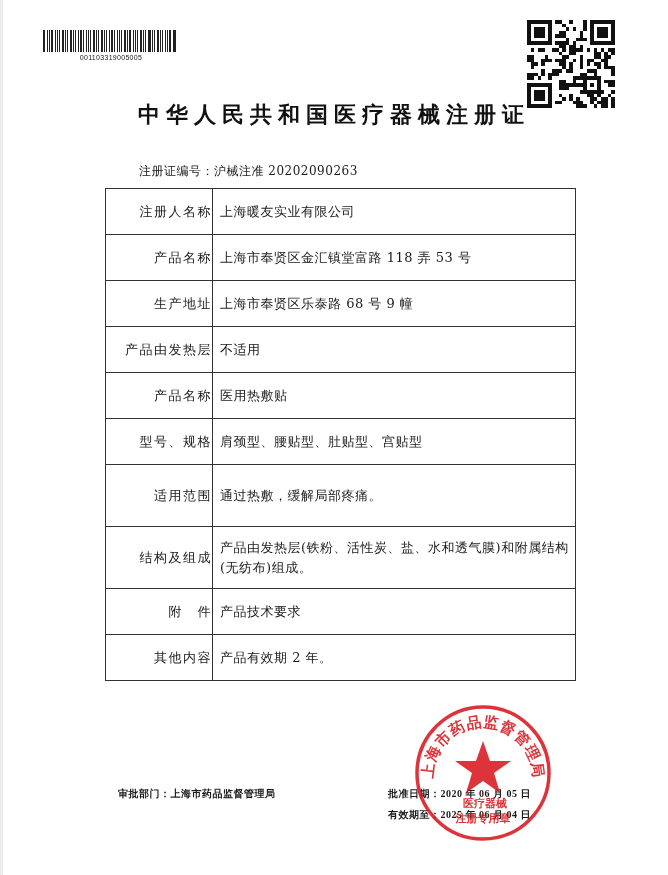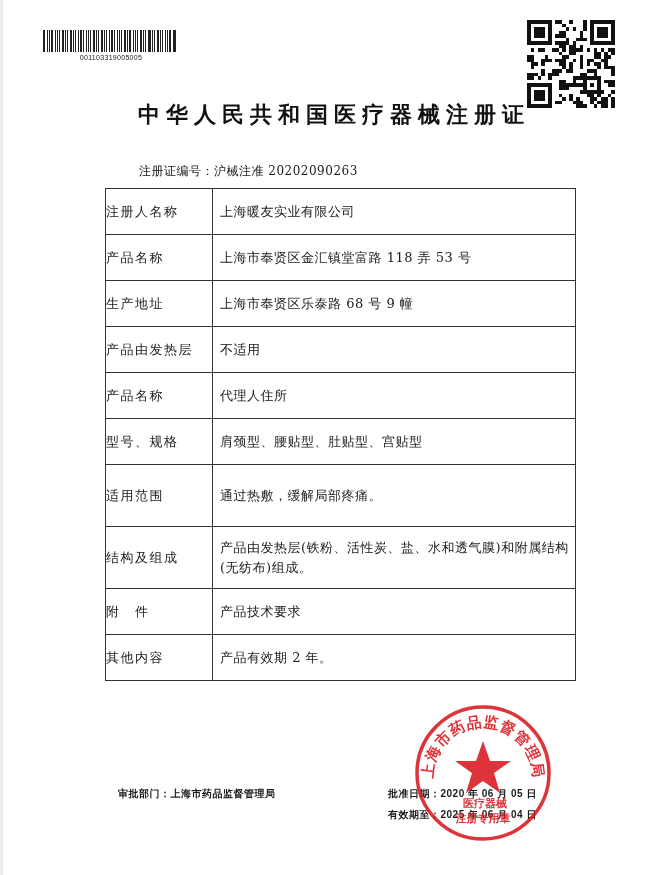--- a/index.html
+++ b/index.html
@@ -20,25 +20,25 @@
       position: absolute; left: 0; width: 668px; top: 100px; text-align: center;
       font-family: "DejaVu Sans", sans-serif; font-size: 22px; font-weight: bold; letter-spacing: 6px;
       color: #111;
     }
     .regno { position: absolute; left: 139px; top: 163px; font-size: 12px; letter-spacing: 0.5px; }
     table.cert {
       position: absolute; left: 105px; top: 188px; width: 471px;
       border-collapse: collapse; table-layout: fixed;
     }
     table.cert td { border: 1px solid #333; font-size: 13px; height: 45px; padding: 0; vertical-align: middle; }
-    table.cert td.label { width: 106px; text-align: left; letter-spacing: 1.5px; }
+    table.cert td.label { width: 106px; text-align: right; letter-spacing: 1.5px; }
     table.cert td.value { padding-left: 7px; padding-right: 6px; line-height: 20px; letter-spacing: 0.5px; }
     table.cert tr.tall td { height: 61px; }
     .footer-dept { position: absolute; left: 118px; top: 787px; font-size: 10px; font-weight: bold; letter-spacing: 0.5px; font-family: "DejaVu Sans", sans-serif; }
-    .footer-date { position: absolute; left: 388px; font-size: 10px; font-weight: bold; letter-spacing: 0.5px; font-family: Liberation Sans, sans-serif; }
+    .footer-date { position: absolute; left: 388px; font-size: 10px; font-weight: bold; letter-spacing: 0.5px; font-family: Liberation Serif, serif; }
     .fd1 { top: 787px; }
     .fd2 { top: 808px; }
     .seal { position: absolute; left: 413px; top: 703px; width: 140px; height: 140px; opacity: 0.88; }
   </style>
 </head>
 <body>
 
 <div class="edge-strip"></div>
 
 <div class="barcode-wrap">
@@ -315,21 +315,21 @@
     <tr>
         <td class="label">生产地址</td>
         <td class="value">上海市奉贤区乐泰路 68 号 9 幢</td>
       </tr>
     <tr>
         <td class="label">产品由发热层</td>
         <td class="value">不适用</td>
       </tr>
     <tr>
         <td class="label">产品名称</td>
-        <td class="value">代理人住所</td>
+        <td class="value">医用热敷贴</td>
       </tr>
     <tr>
         <td class="label">型号、规格</td>
         <td class="value">肩颈型、腰贴型、肚贴型、宫贴型</td>
       </tr>
     <tr class="tall">
         <td class="label">适用范围</td>
         <td class="value">通过热敷，缓解局部疼痛。</td>
       </tr>
     <tr class="tall">

